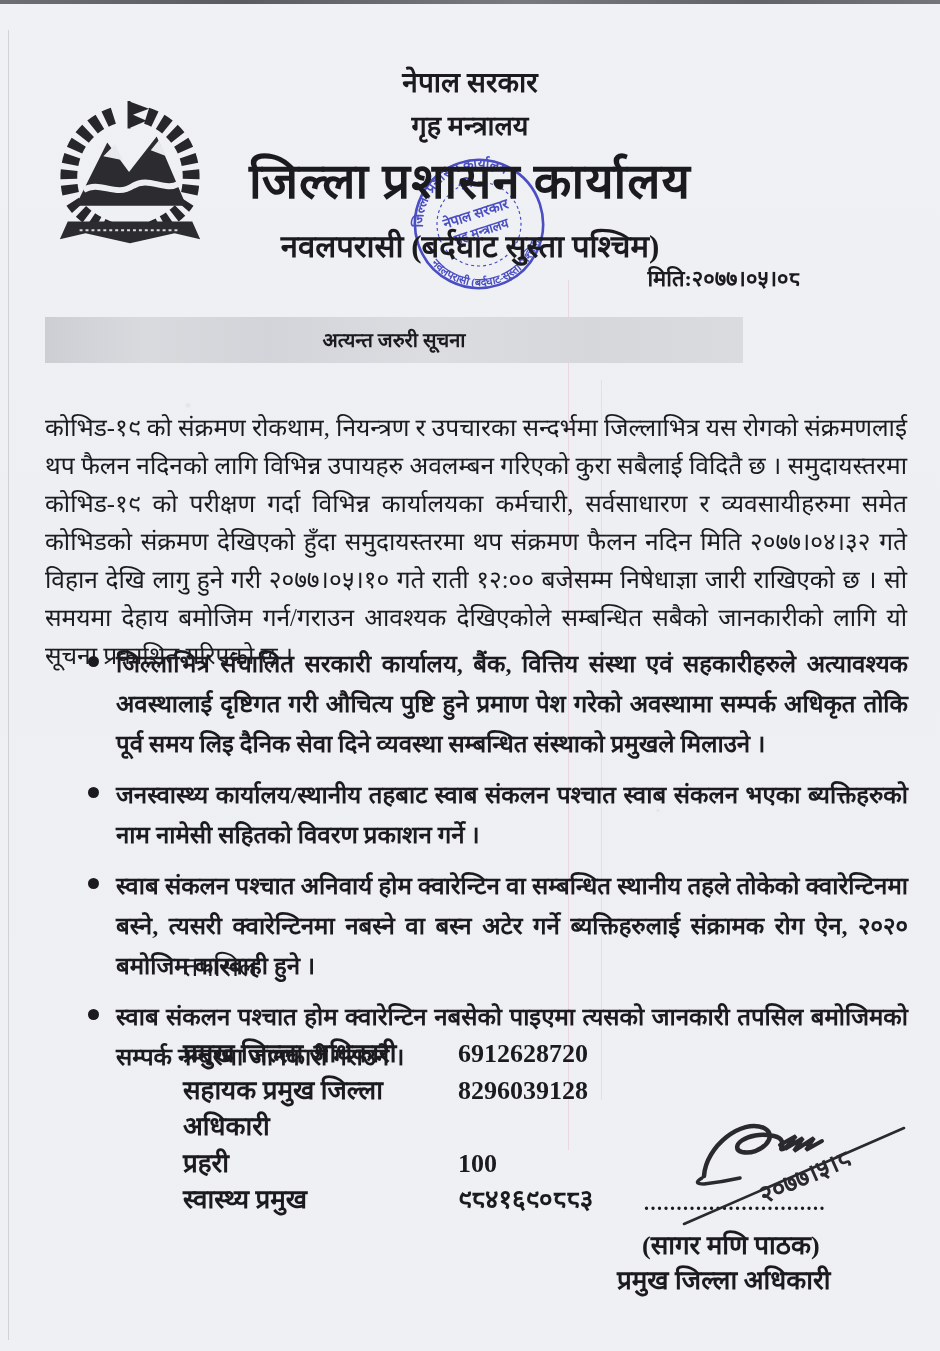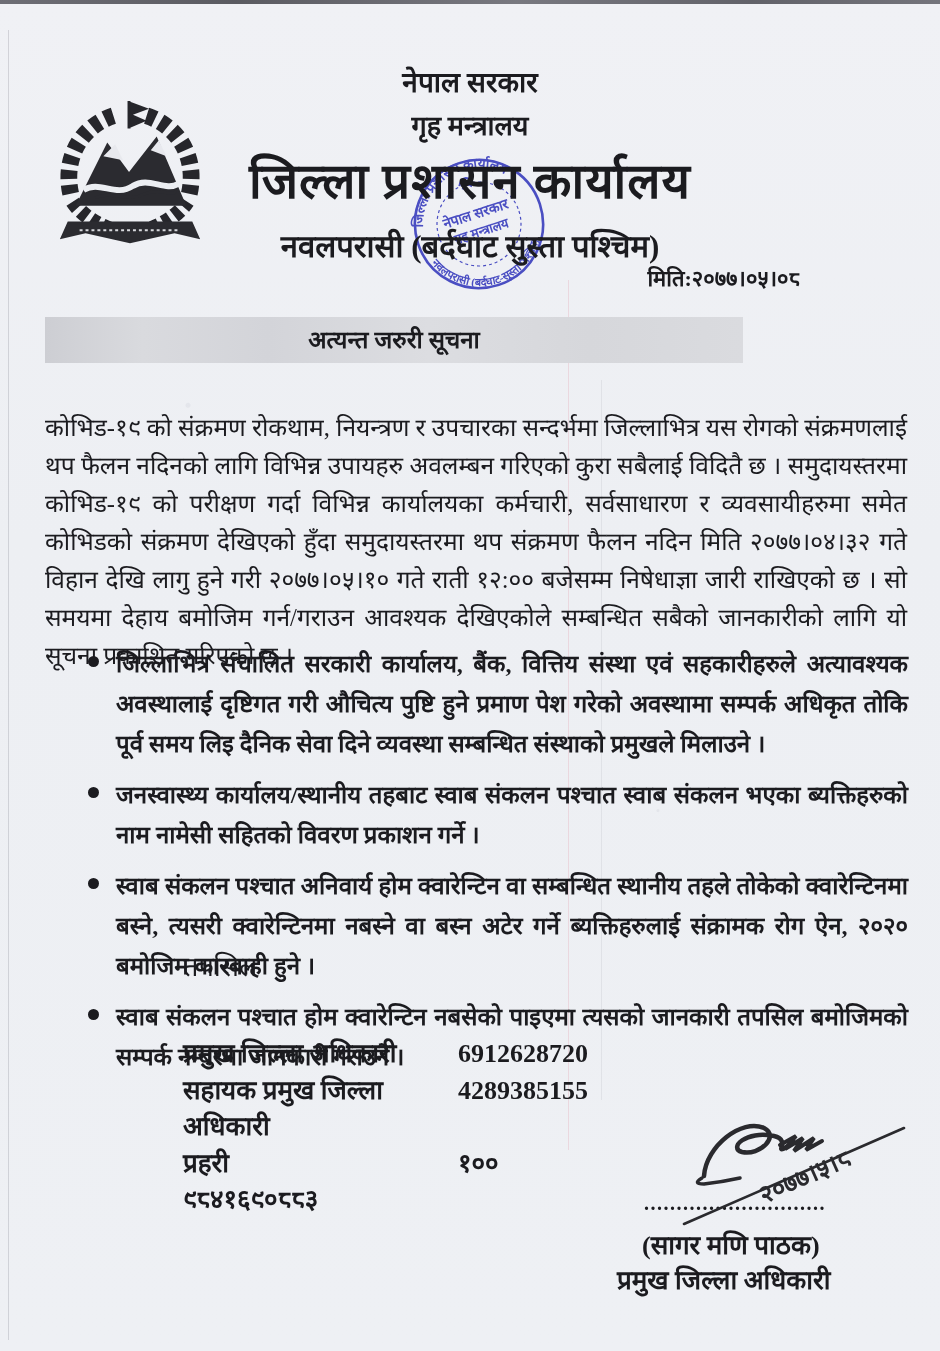--- a/index.html
+++ b/index.html
@@ -29,21 +29,21 @@
   .h-district{top:224px;font-size:31px;font-weight:bold;}
   .h-date{position:absolute;top:262px;right:140px;font-size:22px;font-weight:bold;}
 
   .logo{position:absolute;left:46px;top:94px;width:168px;height:162px;}
   .stamp{position:absolute;left:376px;top:126px;width:206px;height:196px;opacity:.9;z-index:3;mix-blend-mode:multiply;}
   .headtext{z-index:4;}
 
   .title-band{position:absolute;top:317px;left:45px;width:698px;height:46px;
     background:linear-gradient(90deg,#cdced3 0%,#d9dade 14%,#d3d4d9 32%,#dcddE1 55%,#d6d7db 78%,#dadbdf 100%);
     text-align:center;}
-  .title-band span{font-size:24px;font-weight:bold;line-height:46px;}
+  .title-band span{font-size:20px;font-weight:bold;line-height:46px;}
 
   .intro{position:absolute;top:384px;left:45px;width:862px;
     font-size:24.5px;line-height:38px;font-weight:400;text-align:justify;}
 
   .bullets{position:absolute;top:644px;left:88px;width:820px;list-style:none;margin:0;padding:0;}
   .bullets li{display:flex;gap:17px;margin-bottom:11px;
     font-size:24px;line-height:40px;font-weight:600;text-align:justify;}
   .dot{flex:none;width:11px;height:11px;border-radius:50%;background:#1b1b1f;margin-top:12px;}
 
   .annex-heading{position:absolute;top:947px;left:183px;font-size:27px;font-weight:normal;}
@@ -138,27 +138,28 @@
   </ul>
 
   <div class="annex-heading">तपसिल</div>
   <div class="contacts">
     <div class="row">
       <span class="label">प्रमुख जिल्ला अधिकारी</span>
       <span class="num">6912628720</span>
     </div>
     <div class="row">
       <span class="label">सहायक प्रमुख जिल्ला अधिकारी</span>
-      <span class="num">4289385155</span>
+      <span class="num">8296039128</span>
     </div>
     <div class="row">
       <span class="label">प्रहरी</span>
-      <span class="num">१००</span>
+      <span class="num">100</span>
     </div>
     <div class="row">
+      <span class="label">स्वास्थ्य प्रमुख</span>
       <span class="num">९८४१६९०८८३</span>
     </div>
   </div>
 
   <svg class="sig-svg" viewBox="0 0 240 125" aria-hidden="true">
     <g stroke="#2a2a2e" fill="none" stroke-linecap="round">
       <path d="M8,112 L228,16" stroke-width="2.6"></path>
       <path d="M28,64 C30,34 66,6 88,16 C104,24 84,44 66,40 C52,36 70,18 98,24 C116,28 96,44 112,34" stroke-width="4.5"></path>
       <path d="M104,33 l16,-9 l-11,13 l18,-11 l-9,13 l20,-13 l-8,12 l16,-9" stroke-width="4"></path>
       <path d="M26,66 q-10,6 2,6 q18,-2 36,-6" stroke-width="3.5"></path>

